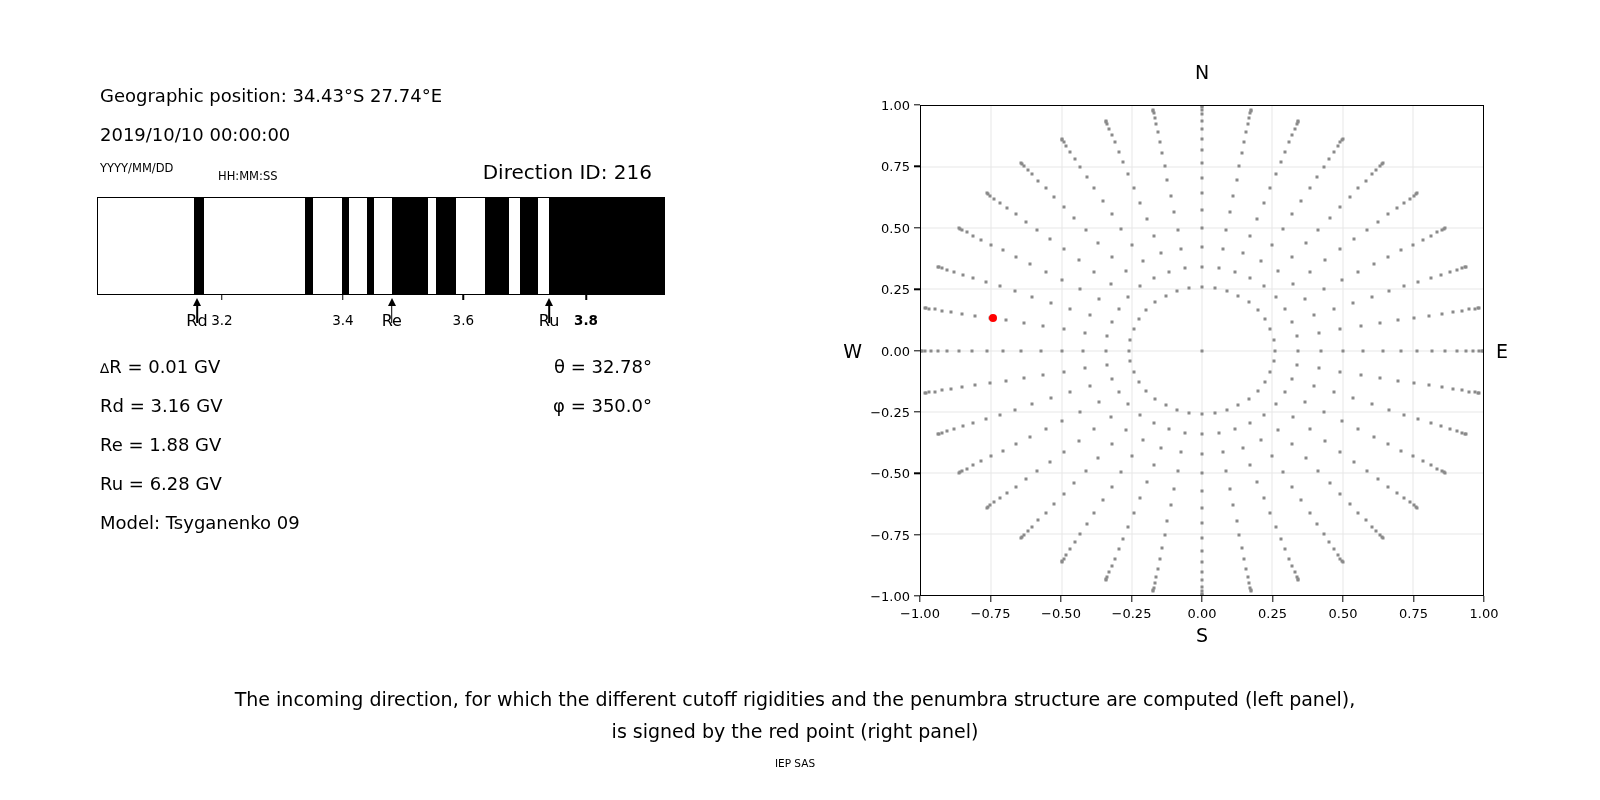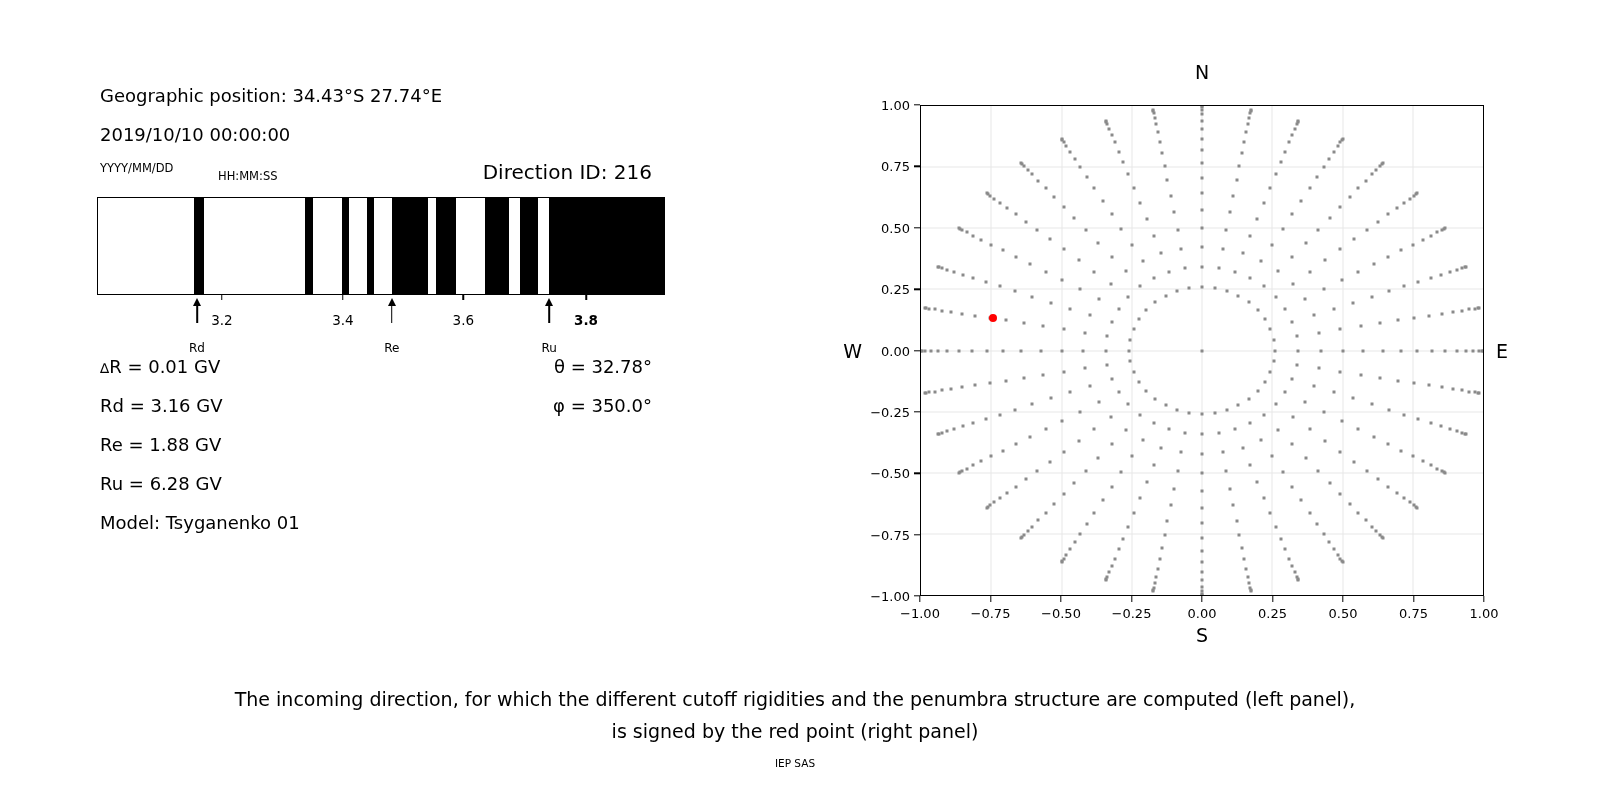--- a/index.html
+++ b/index.html
@@ -16,21 +16,21 @@
   .barbox{left:97px;top:197px;width:568px;height:98px;border:1.8px solid #000;
           box-sizing:border-box;background:#fff;overflow:hidden;}
   .barband{position:absolute;top:0;height:100%;background:#000;}
   .baraxis{left:97px;top:295px;width:568px;height:60px;}
   .btick{position:absolute;top:0;width:1.5px;height:5px;background:#000;transform:translateX(-50%);}
   .bticklab{position:absolute;top:17px;font-size:13.5px;transform:translateX(-50%);}
   .arrowhead{position:absolute;top:3px;width:0;height:0;transform:translateX(-50%);
              border-left:4.5px solid transparent;border-right:4.5px solid transparent;
              border-bottom:8px solid #000;}
   .arrowstem{position:absolute;top:10px;width:1.6px;height:18px;background:#000;transform:translateX(-50%);}
-  .arrowlab{position:absolute;top:46px;font-size:12px;transform:translateX(-50%);}
+  .arrowlab{position:absolute;top:16px;font-size:16px;transform:translateX(-50%);}
   
   .stat{font-size:18px;}
   .sL{left:100px;}
   .sR{right:948px;}
   .r1{top:356px;} .r2{top:395px;} .r3{top:434px;} .r4{top:473px;} .r5{top:512px;}
   .delta{font-size:0.76em;}
   
   .plot-wrap{left:920px;top:105px;width:564px;height:491px;}
   .plotbox{position:absolute;left:0;top:0;width:100%;height:100%;
            border:1.5px solid #000;box-sizing:border-box;overflow:hidden;background:#fff;}
@@ -92,21 +92,21 @@
       <div class="arrowlab" style="left: 51.9%;">Re</div>
       <div class="arrowhead" style="left: 79.6%;"></div>
       <div class="arrowstem" style="left: 79.6%;"></div>
       <div class="arrowlab" style="left: 79.6%;">Ru</div>
     </div>
 
   <div class="abs stat sL r1"><span class="delta">∆</span><span>R = 0.01 GV</span></div>
   <div class="abs stat sL r2">Rd = 3.16 GV</div>
   <div class="abs stat sL r3">Re = 1.88 GV</div>
   <div class="abs stat sL r4">Ru = 6.28 GV</div>
-  <div class="abs stat sL r5">Model: Tsyganenko 01</div>
+  <div class="abs stat sL r5">Model: Tsyganenko 09</div>
   <div class="abs stat sR r1">θ = 32.78°</div>
   <div class="abs stat sR r2">φ = 350.0°</div>
 
   <div class="abs plot-wrap">
     <div class="plotbox" id="plotbox">
         <div class="gridv" style="left: 12.5%; background: rgb(231, 231, 231);"></div>
         <div class="gridh" style="top: 87.5%; background: rgb(231, 231, 231);"></div>
         <div class="gridv" style="left: 25%; background: rgb(231, 231, 231);"></div>
         <div class="gridh" style="top: 75%; background: rgb(231, 231, 231);"></div>
         <div class="gridv" style="left: 37.5%; background: rgb(231, 231, 231);"></div>

